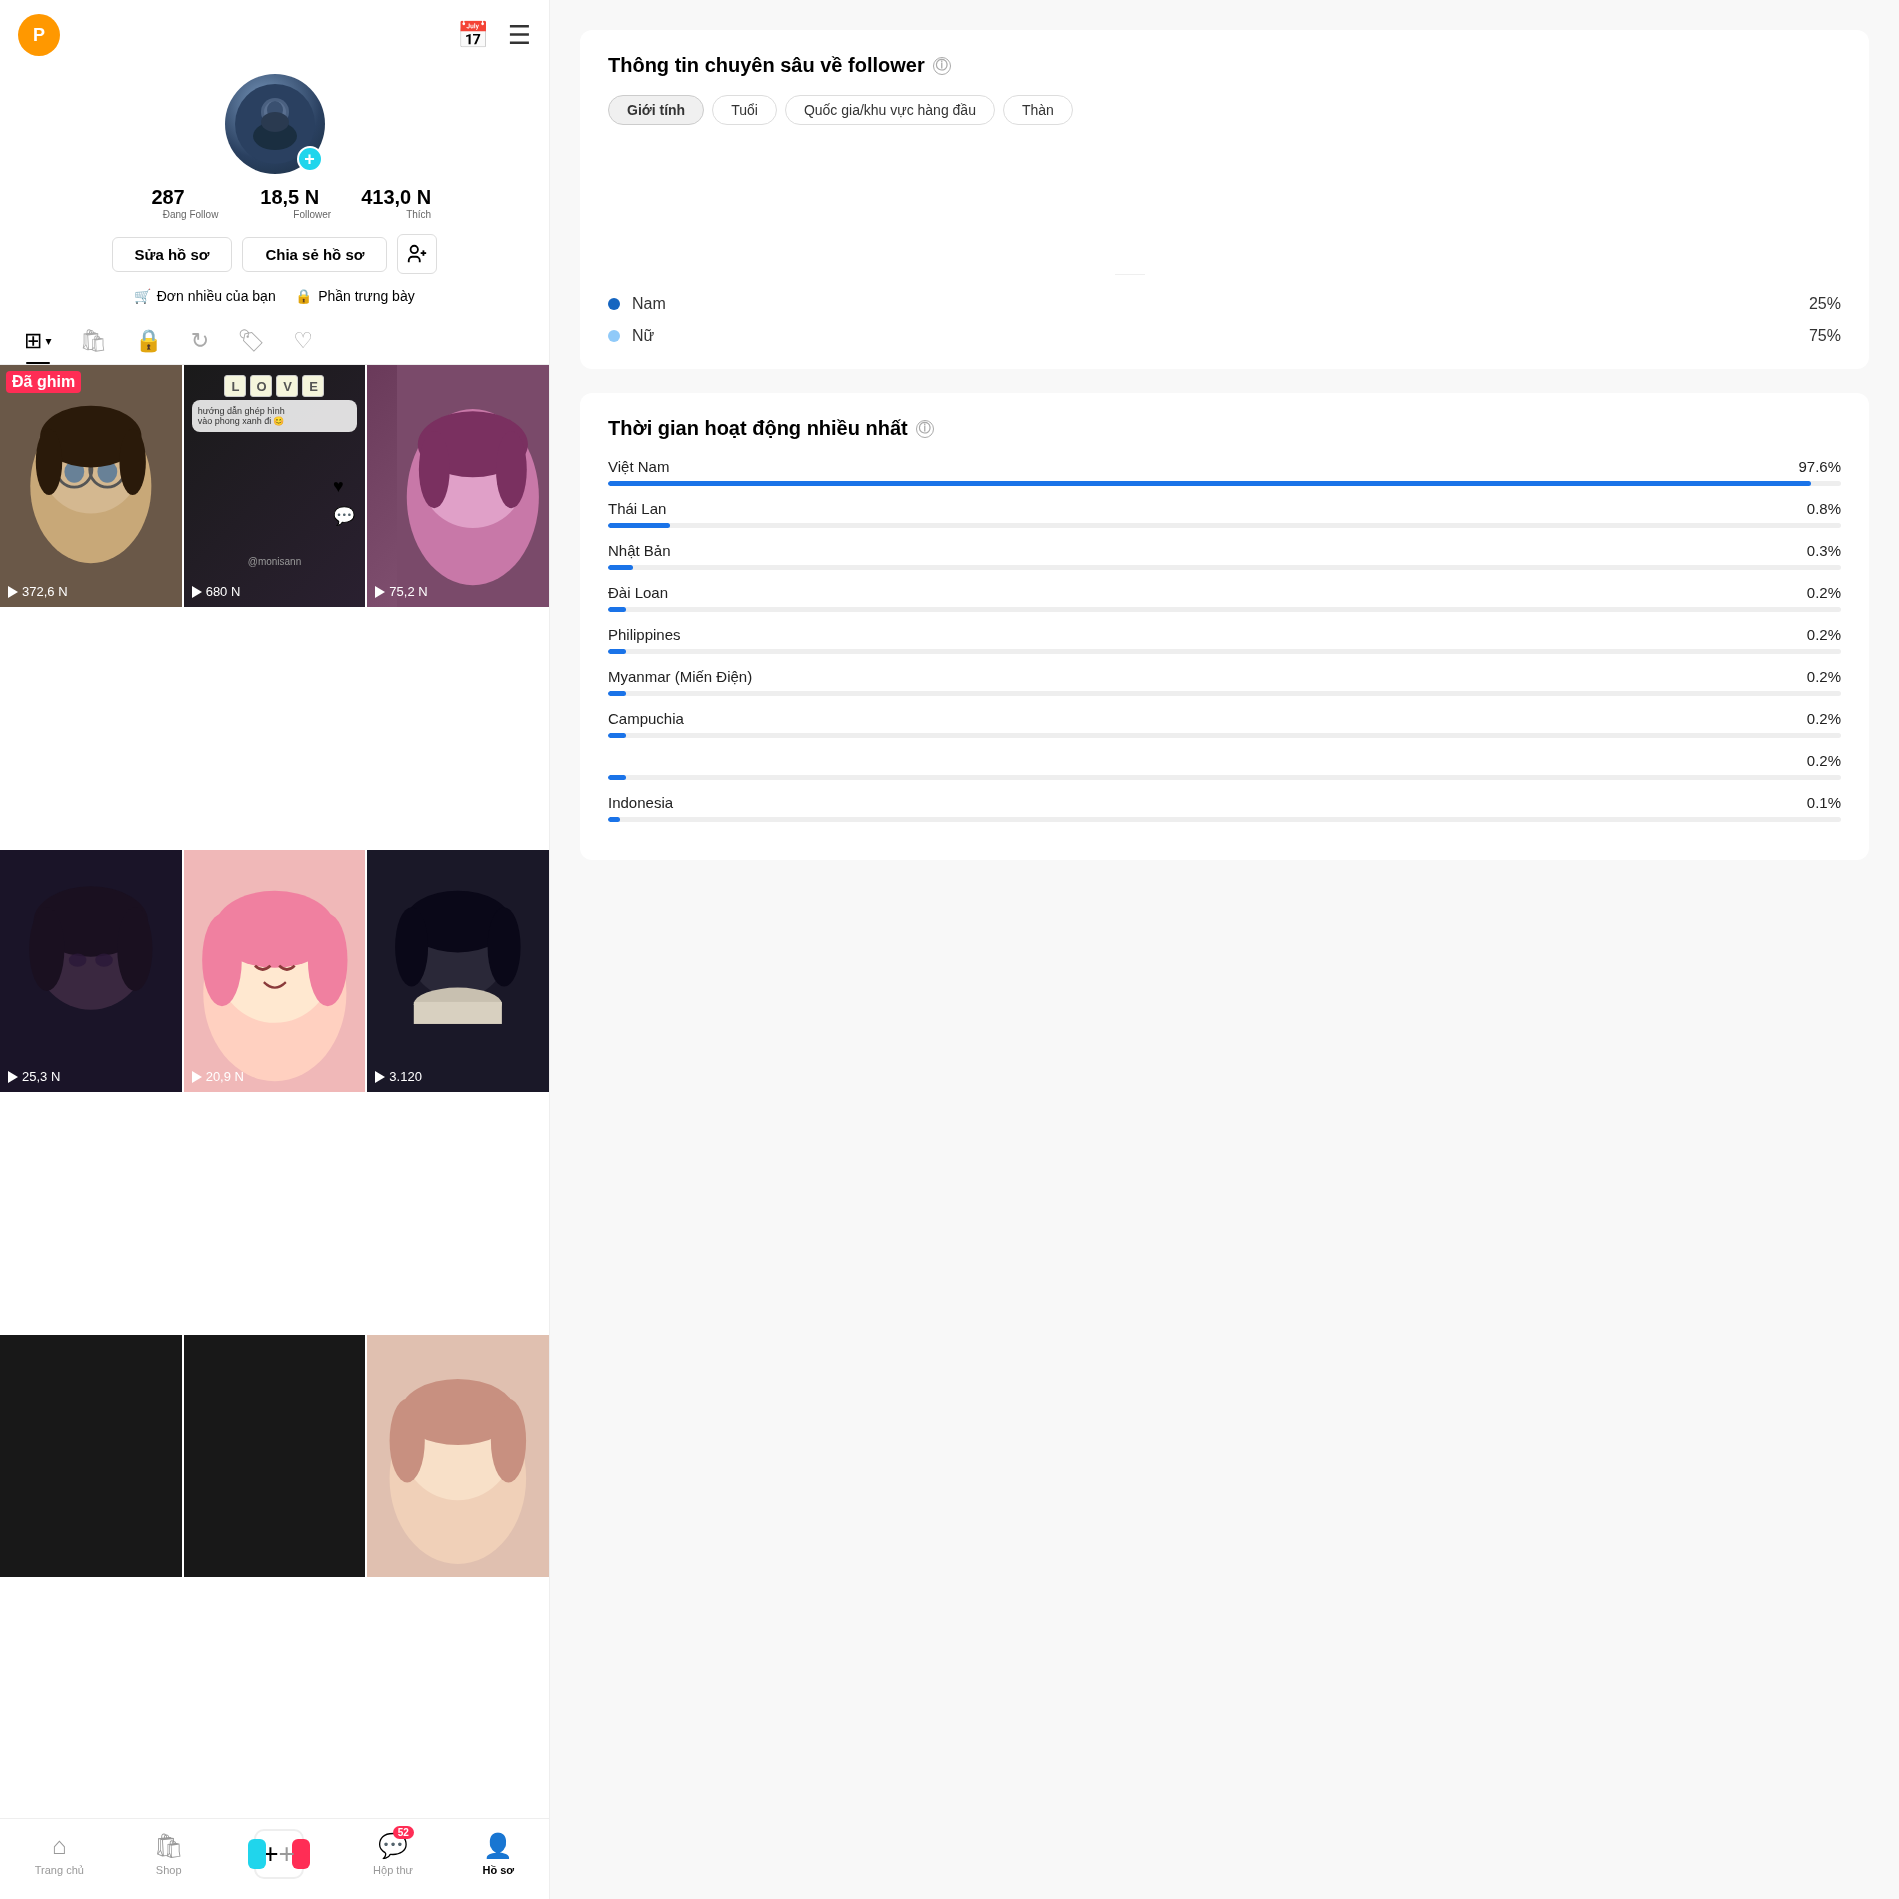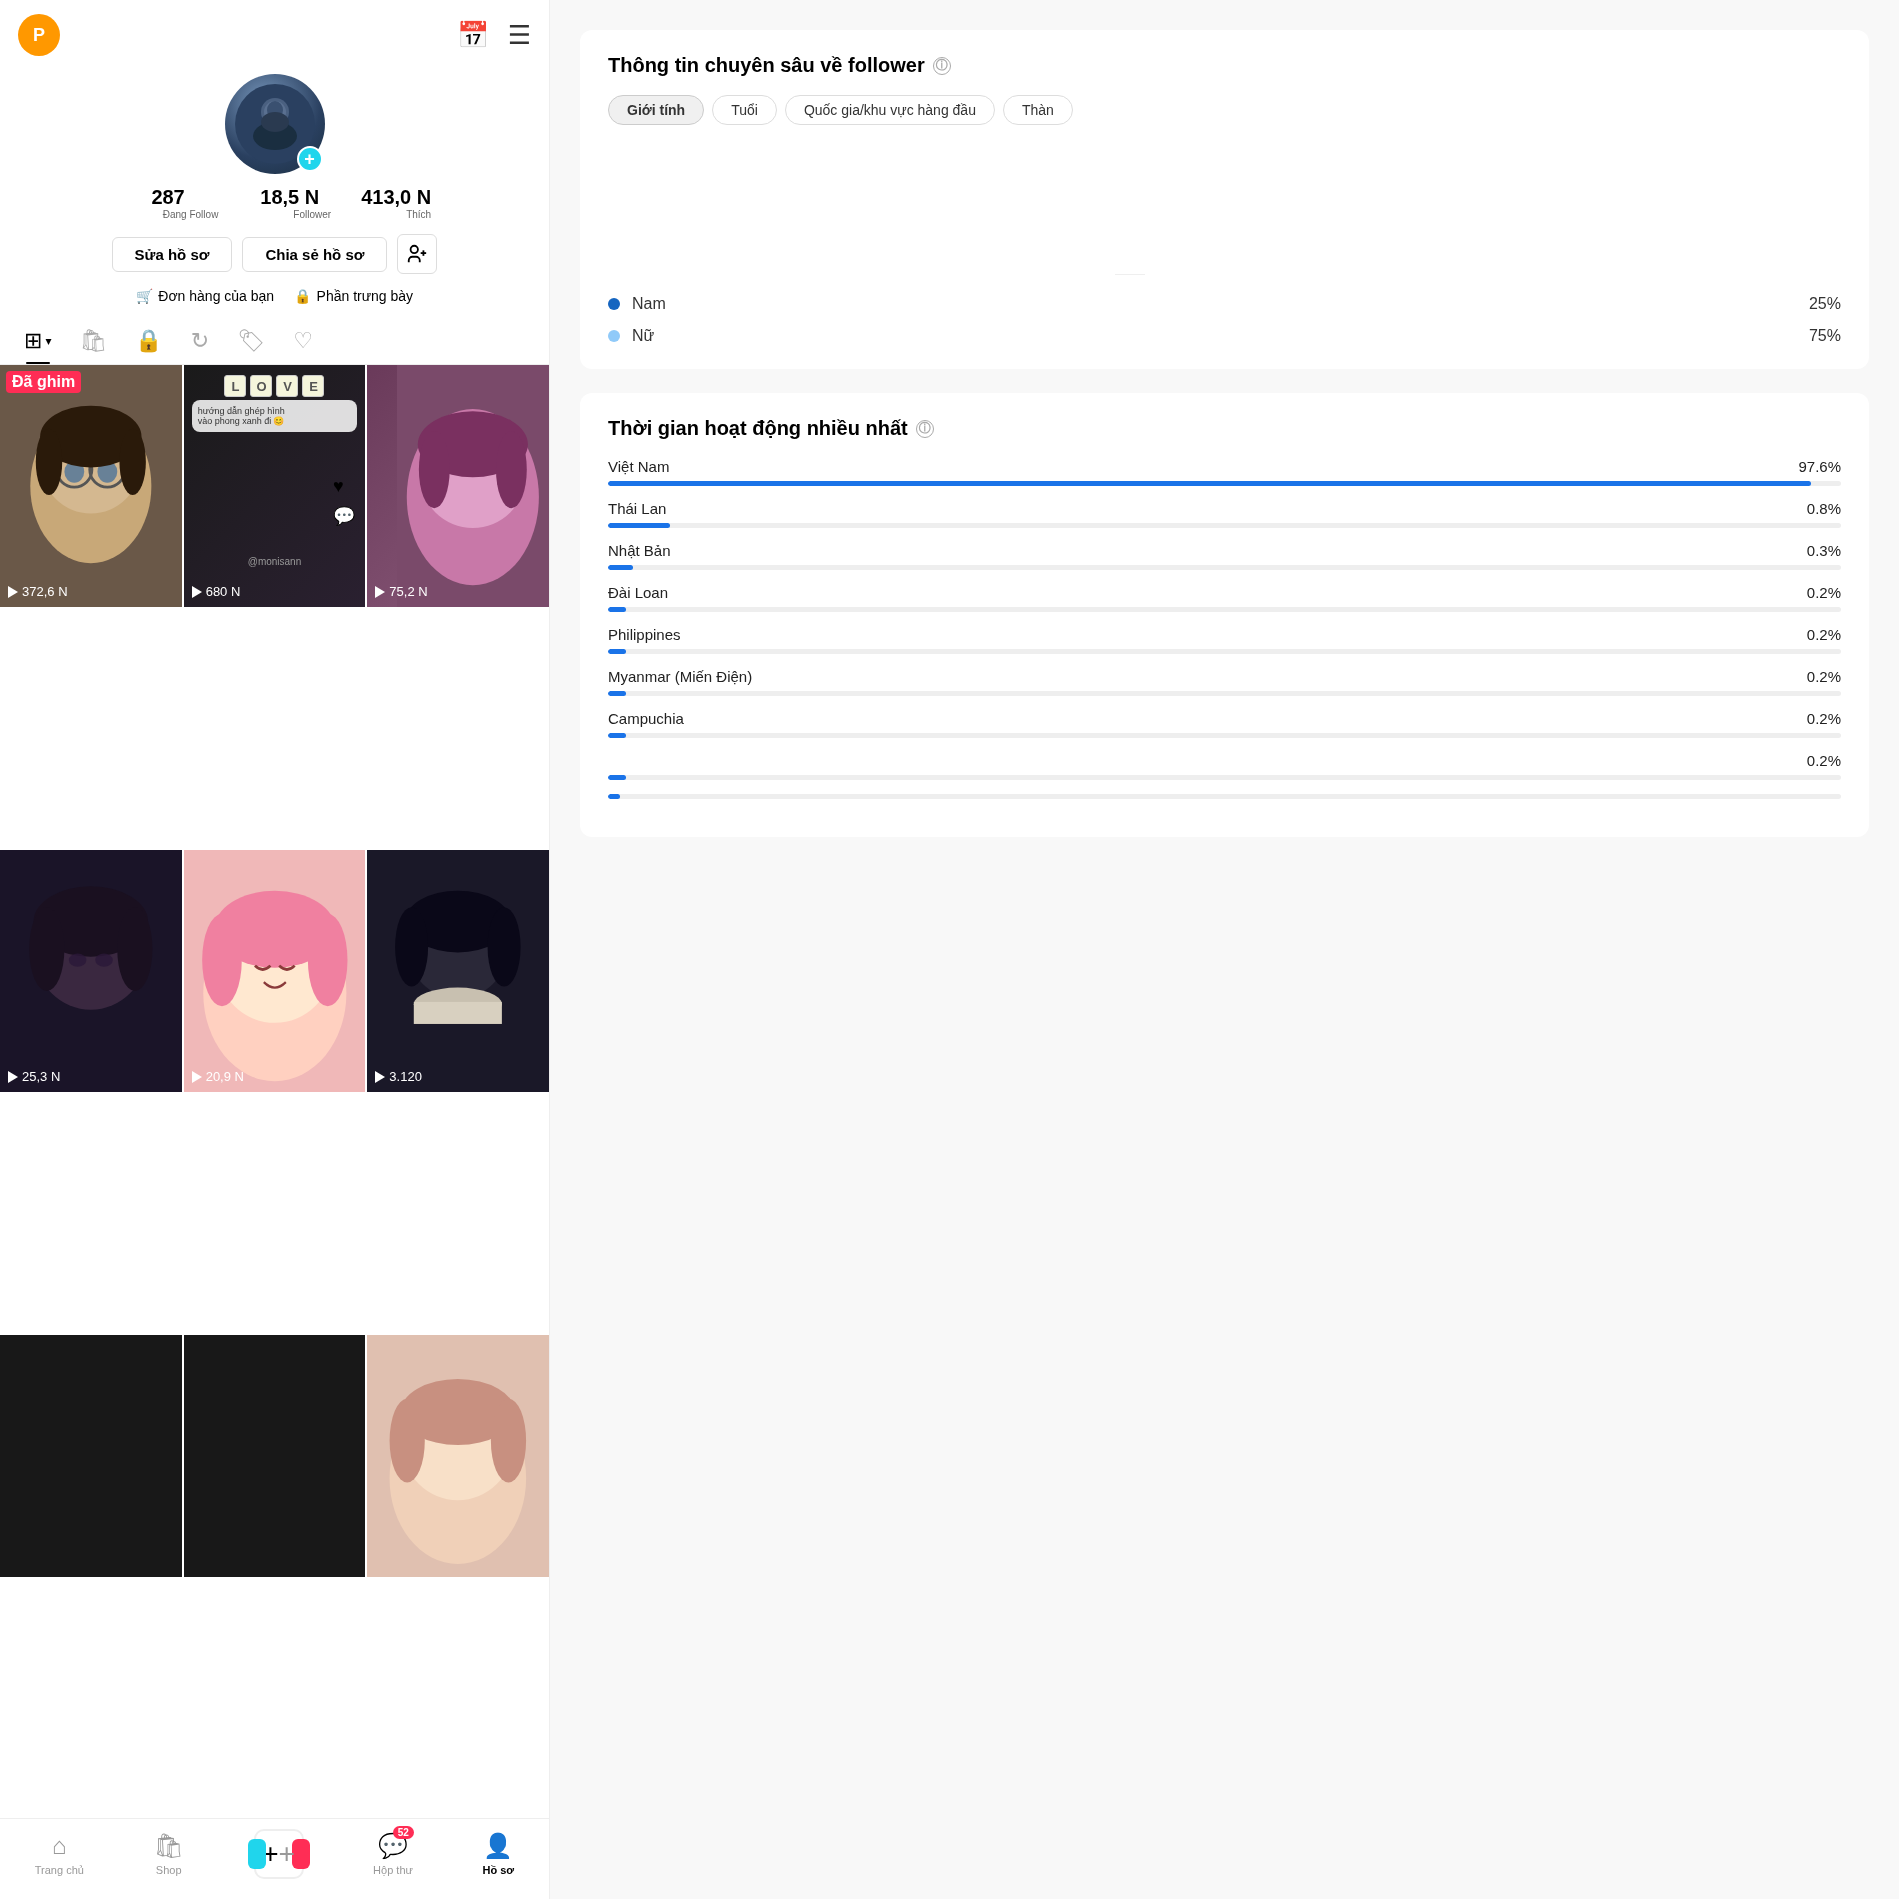--- a/index.html
+++ b/index.html
@@ -489,21 +489,21 @@
             <path d="M3 21v-2a4 4 0 0 1 4-4h4a4 4 0 0 1 4 4v2"></path>
             <line x1="19" y1="8" x2="19" y2="14"></line>
             <line x1="16" y1="11" x2="22" y2="11"></line>
         </svg>
       </div>
     </div>
 
     <div class="order-row">
       <div class="order-item">
         <span>🛒</span>
-        <span>Đơn hàng của bạn</span>
+        <span>Đơn nhiều của bạn</span>
       </div>
       <div class="order-item">
         <span>🔒</span>
         <span>Phần trưng bày</span>
       </div>
     </div>
   </div>
 
   <div class="tab-bar">
     <div class="tab-item active">
@@ -802,20 +802,24 @@
       <div class="country-row">
         <div class="country-header">
           <span class="country-name"></span>
           <span class="country-pct">0.2%</span>
         </div>
         <div class="bar-track">
           <div class="bar-fill" style="width:1.5%;"></div>
         </div>
       </div>
       <div class="country-row">
+        <div class="country-header">
+          <span class="country-name">Indonesia</span>
+          <span class="country-pct">0.1%</span>
+        </div>
         <div class="bar-track">
           <div class="bar-fill" style="width:1%;"></div>
         </div>
       </div>
     </div>
   </div>
 
 </div>
 
 </body></html>

